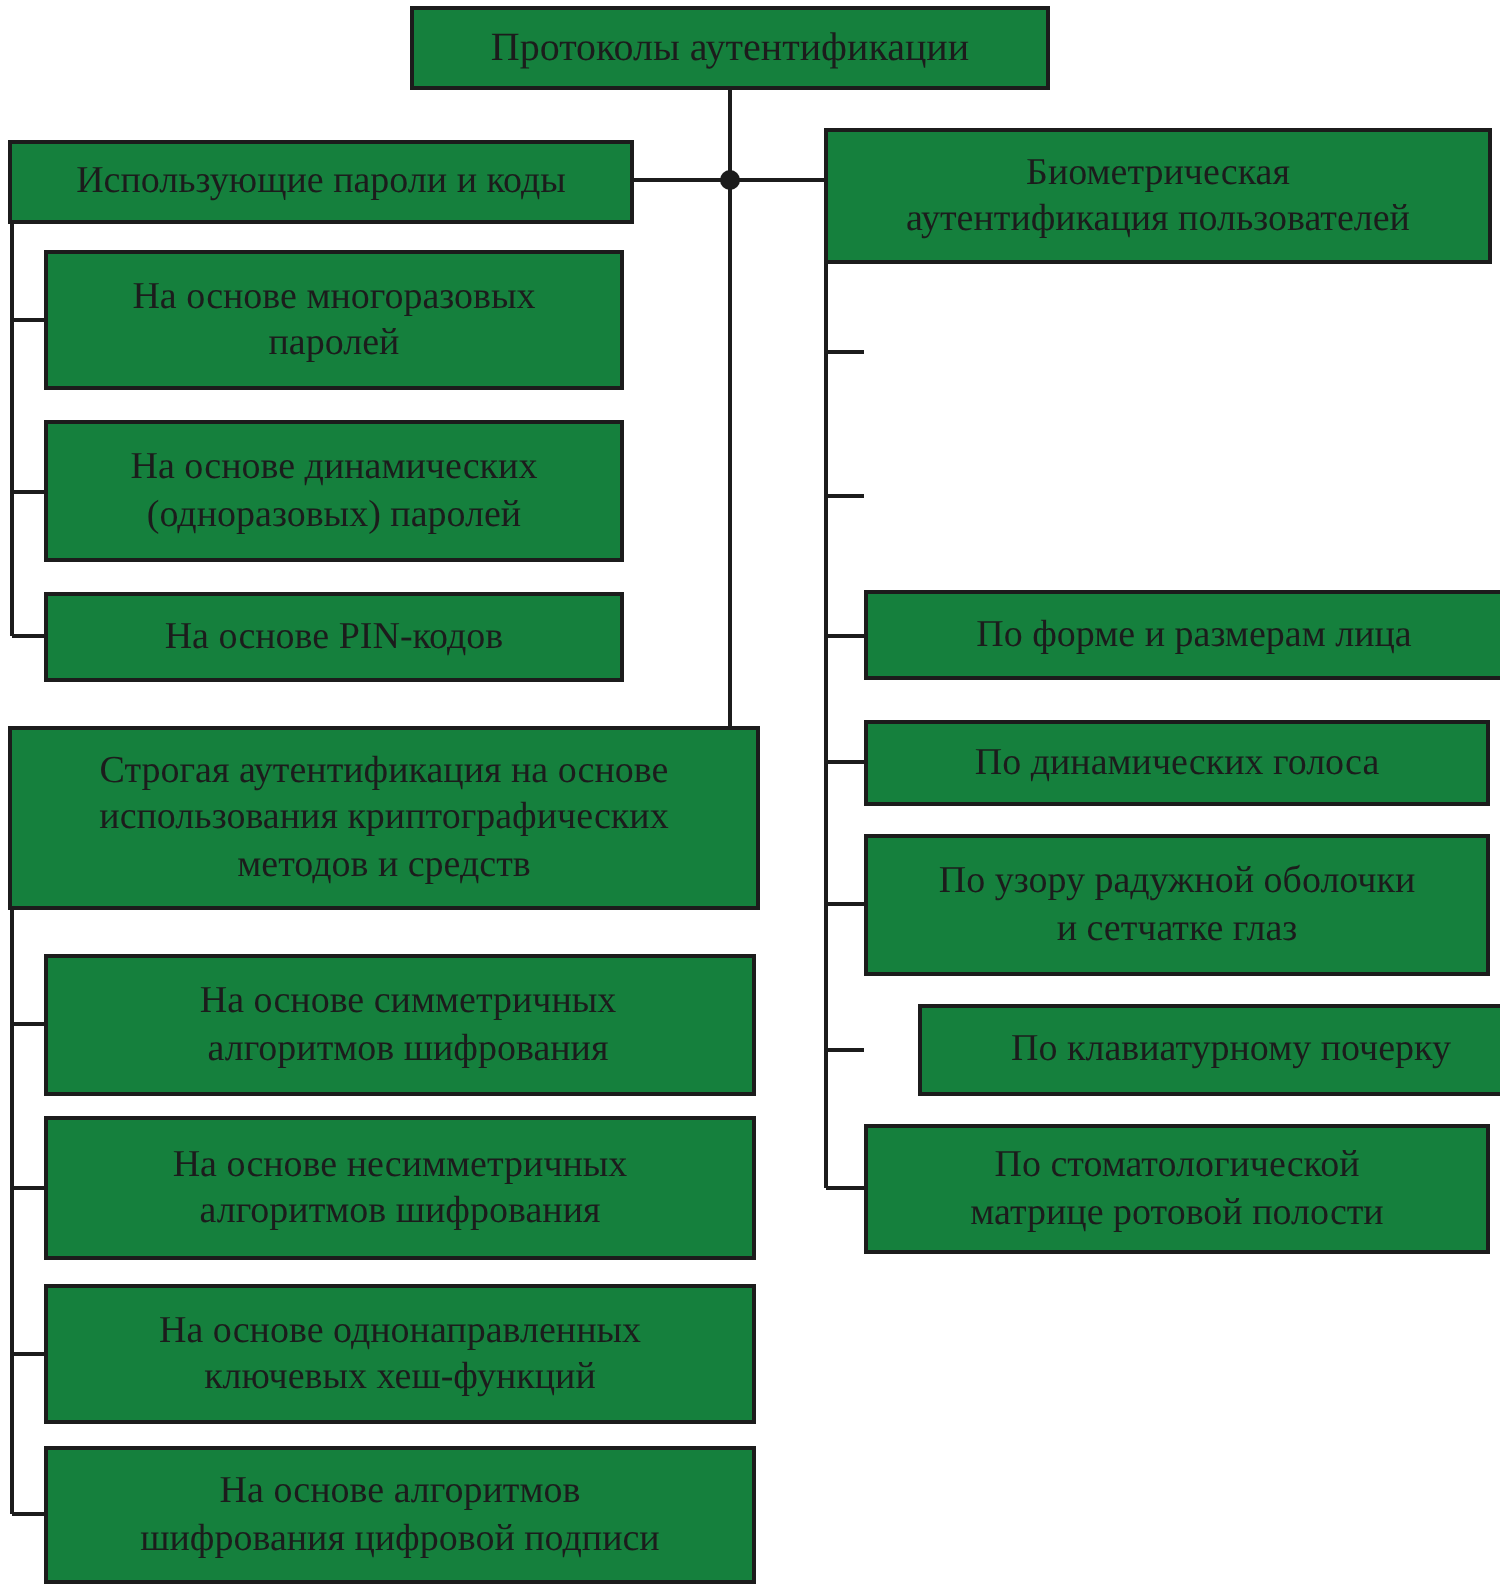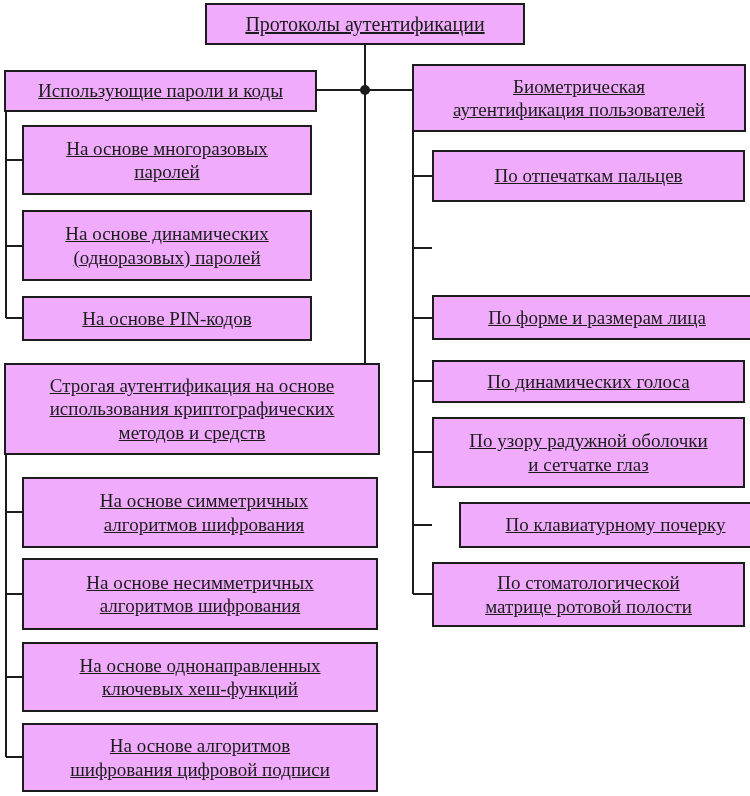--- a/index.html
+++ b/index.html
@@ -11,31 +11,30 @@
     font-family: "Liberation Serif", "DejaVu Serif", serif;
     overflow: hidden;
   }
   .wires { position: absolute; left: 0; top: 0; width: 750px; height: 796px; }
   .wires line { stroke: #1c1c1c; stroke-width: 2; }
   .wires circle { fill: #1c1c1c; stroke: none; }
   .node {
     position: absolute;
     box-sizing: border-box;
     border: 2px solid #1c1c1c;
-    background: #f0abfc;
+    background: #15803d;
     color: #1c1c1c;
     display: flex;
     align-items: center;
     justify-content: center;
     text-align: center;
     white-space: pre-line;
     font-size: 19px;
     line-height: 1.22;
     padding: 2px 8px;
-    text-decoration: underline;
   }
   .node.title { font-size: 20px; }
 </style>
 </head>
 <body>
 
 <div class="canvas">
 
   <svg class="wires" xmlns="http://www.w3.org/2000/svg">
 
@@ -81,21 +80,20 @@
 алгоритмов шифрования</div>
   <div class="node" style="left:22px; top:558px; width:356px; height:72px;">На основе несимметричных
 алгоритмов шифрования</div>
   <div class="node" style="left:22px; top:642px; width:356px; height:70px;">На основе однонаправленных
 ключевых хеш-функций</div>
   <div class="node" style="left:22px; top:723px; width:356px; height:69px;">На основе алгоритмов
 шифрования цифровой подписи</div>
 
   <div class="node" style="left:412px; top:64px; width:334px; height:68px;">Биометрическая
 аутентификация пользователей</div>
-  <div class="node" style="left:432px; top:150px; width:313px; height:52px;">По отпечаткам пальцев</div>
   <div class="node" style="left:432px; top:295px; width:330px; height:45px;">По форме и размерам лица</div>
   <div class="node" style="left:432px; top:360px; width:313px; height:43px;">По динамических голоса</div>
   <div class="node" style="left:432px; top:417px; width:313px; height:71px;">По узору радужной оболочки
 и сетчатке глаз</div>
   <div class="node" style="left:432px; top:502px; width:313px; height:46px;margin-left:27px;">По клавиатурному почерку</div>
   <div class="node" style="left:432px; top:562px; width:313px; height:65px;">По стоматологической
 матрице ротовой полости</div>
 
 </div>
 

